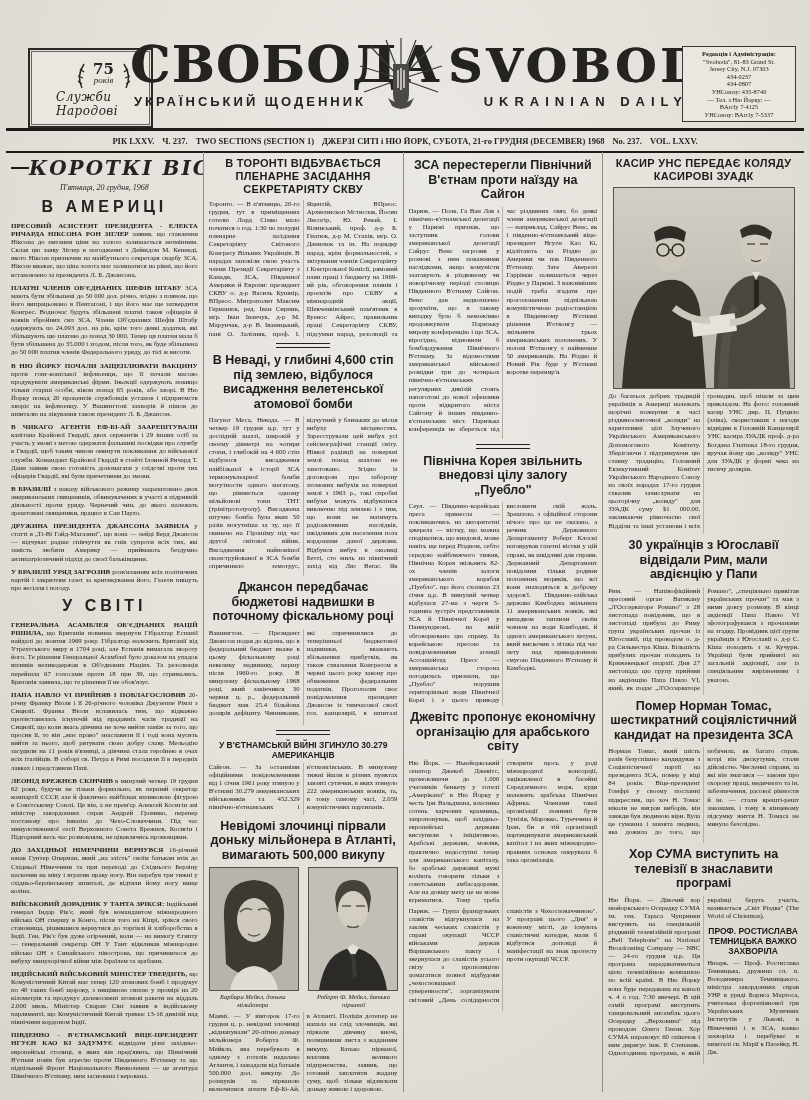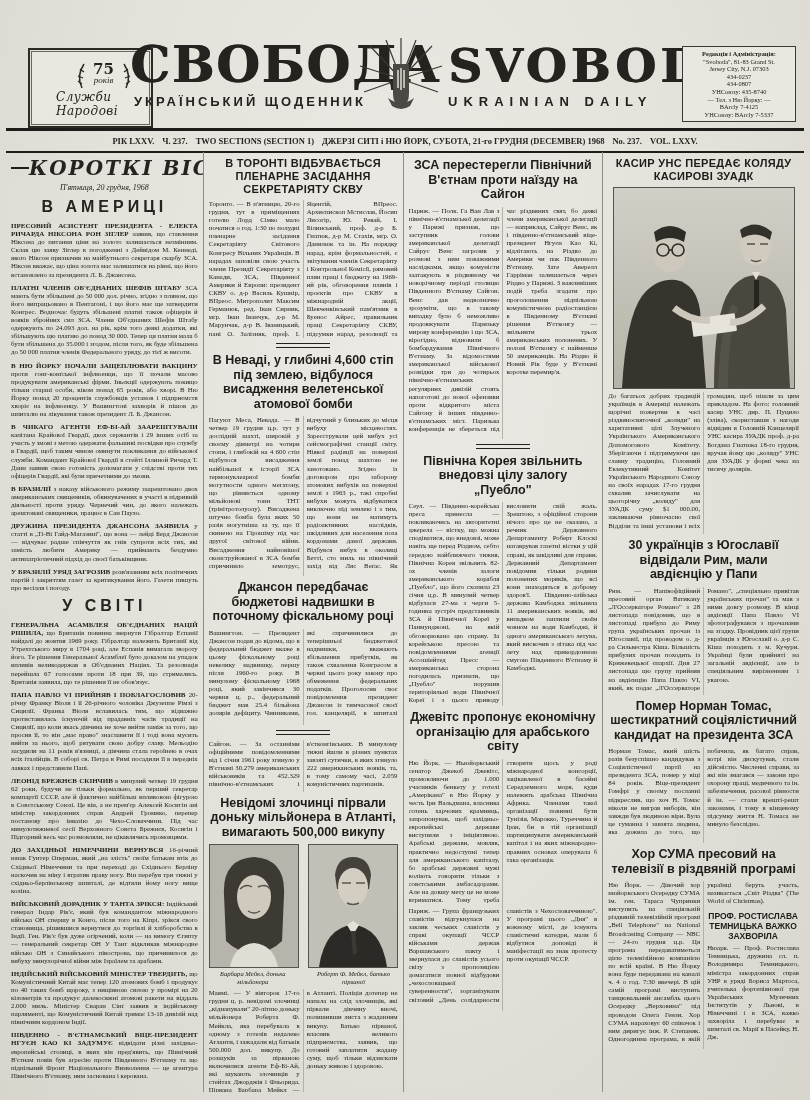--- a/index.html
+++ b/index.html
@@ -19,21 +19,21 @@
   .jub-motto{font-family:"DejaVu Serif",serif;font-style:italic;font-size:12px;margin-top:5px;letter-spacing:0.5px;}
   .title-uk{position:absolute;left:130px;top:12px;width:240px;text-align:center;
             font-family:"DejaVu Serif",serif;font-weight:bold;font-size:50px;line-height:50px;
             letter-spacing:2px;text-shadow:1px 0 0 #24231f;}
   .subtitle-uk{position:absolute;left:130px;top:66px;width:240px;text-align:center;
             font-family:"Liberation Sans",sans-serif;font-weight:bold;font-size:13px;letter-spacing:3px;}
   .emblem{position:absolute;left:358px;top:8px;width:86px;height:86px;}
   .title-en{position:absolute;left:448px;top:14px;width:240px;text-align:center;
             font-family:"DejaVu Serif",serif;font-weight:bold;font-size:47px;line-height:48px;
             letter-spacing:4px;text-shadow:1px 0 0 #24231f;}
-  .subtitle-en{position:absolute;left:448px;top:66px;width:240px;text-align:left;
+  .subtitle-en{position:absolute;left:448px;top:66px;width:240px;text-align:right;
             font-family:"Liberation Sans",sans-serif;font-weight:bold;font-size:13px;letter-spacing:6px;}
   .addr{position:absolute;right:14px;top:18px;width:104px;border:1px solid #3a3934;
         padding:3px 4px;font-size:6.4px;line-height:7.6px;text-align:center;background:#e9e7e0;}
   .addr .l0{font-weight:bold;}
   
   .dateline{position:absolute;left:6px;top:128px;width:798px;height:20px;
             border-top:3px solid #1d1c19;border-bottom:2px solid #1d1c19;
             display:flex;align-items:center;justify-content:center;
             font-family:"Liberation Serif",serif;font-weight:bold;font-size:8.5px;}
   .dateline span{white-space:nowrap;padding:0 4px;}
@@ -169,20 +169,21 @@
 
     <div class="col c2">
       <h2 class="hl-caps">В ТОРОНТІ ВІДБУВАЄТЬСЯ ПЛЕНАРНЕ ЗАСІДАННЯ СЕКРЕТАРІЯТУ СКВУ</h2>
       <div class="body2" style="height:138px;">Торонто. — В п'ятницю, 20-го грудня, тут в приміщеннях готелю Лорд Сімко мало початися о год. 1:30 по полудні пленарне засідання Секретаріяту Світового Конгресу Вільних Українців. В нарадах заповіли свою участь члени Президії Секретаріяту з Канади, ЗСА, Південної Америки й Европи: президент СКВУ о. д-р Василь Кушнір, ВПреос. Митрополит Максим Германюк, ред. Іван Сирник, мґр. Іван Іванчук, д-р М. Марунчак, д-р В. Іваницький, пані О. Залізняк, проф. І. Яцентій, ВПреос. Архиєпископ Мстислав, Йосип Лисогір, Ю. Ревай, І. Білинський, проф. д-р Б. Гнатюк, д-р М. Стахів, мґр. О. Данилюк та ін. На порядку нарад, крім формальностей, є звітування членів Секретаріяту і Контрольної Комісії, рямовий плян праці і бюджету на 1969-ий рік, обговорення плянів і проєктів про СКВУ в міжнародній акції, Шевченківський пам'ятник в Буенос Айрес, правильник праці Секретаріяту СКВУ, підсумки нарад, резолюції та кінцевий комунікат. Наради триватимуть до неділі, 22-го грудня пополудні.</div>
       <div class="bar"></div>
       <h3 class="hl-mix">В Неваді, у глибині 4,600 стіп під землею, відбулося висадження велетенської атомової бомби</h3>
       <div class="body2" style="height:160px;">Пагуют Меса, Невада. — В четвер 19 грудня ц.р. тут у дослідній шахті, широкій у своєму діяметрі на чотири стопи, і глибокій на 4 600 стіп відбулося висадження найбільшої в історії ЗСА термонуклеарної бомби могутности одного мегатону, що рівняється одному мільйонові тонн ТНТ (трінітротолуолу). Висаджена штучно бомба була яких 50 разів могутніша за ту, що її скинено на Гірошіму під час другої світової війни. Висадження найновішої сконструйованої в ЗСА бомби спричинило земотрус, відчутний у близьких до місця вибуху місцевостях. Зареєстрували цей вибух усі сейсмографічні станції світу. Ніякої радіяції на поверхні землі понад шахтою не занотовано. Згідно із договором про заборону атомових вибухів на поверхні землі з 1963 р., такі спробні вибухи можуть відбуватися виключно під землею і з тим, що вони не матимуть радіоактивних наслідків, шкідливих для населення поза кордонами даної держави. Відбувся вибух в околиці Бетті, сто миль на північний захід від Ляс Веґас. Як обсерватори, були запрошені численні журналісти.</div>
       <h3 class="hl-mix">Джансон передбачає бюджетові надвишки в поточному фіскальному році</h3>
       <div class="body2" style="height:96px;">Вашингтон. — Президент Джансон подав до відома, що в федеральний бюджет вкаже в цьому фіскальному році невелику надвишку, першу після 1960-го року. В минулому фіскальному 1968 році, який закінчився 30 червня ц. р., федеральний бюджет мав 25.4 більйона долярів дефіциту. Чинниками, які спричинилися до теперішньої бюджетової надвишки, вважають збільшення прибутків, як також схвалення Конгресом в червні цього року закону про обмеження федеральних податків. Проголосив своє повідомлення президент Джансон із тимчасової своєї гол. канцелярії, в шпиталі морської фльоти Батесда у Вашингтоні, де він перебуває, захворівши на перестуду, згл. інфлюенцу.</div>
       <div class="bar"></div>
+      <h4 class="hl-sub">У В'ЄТНАМСЬКІЙ ВІЙНІ ЗГИНУЛО 30.279 АМЕРИКАНЦІВ</h4>
       <div class="body2" style="height:52px;">Сайгон. — За останніми офіційними повідомленнями від 1 січня 1961 року згинуло у В'єтнамі 30.279 американських військовиків та 452.329 північно-в'єтнамських і в'єтконгівських. В минулому тижні йшли в різних пунктах завзяті сутички, в яких згинуло 222 американських вояків, та, в тому самому часі, 2.059 комуністичних партизанів.</div>
       <h3 class="hl-mix">Невідомі злочинці пірвали доньку мільйонера в Атланті, вимагають 500,000 викупу</h3>
       <div class="photorow">
         <div class="photo">
           <svg viewBox="0 0 88 122">
             <rect width="88" height="122" fill="#b7b4ab"></rect>
             <path d="M14 50 Q12 14 44 12 Q76 14 74 50 L72 96 Q60 108 44 108 Q28 108 16 96 Z" fill="#3d3a33"></path>
             <ellipse cx="44" cy="52" rx="17" ry="22" fill="#cfcabd"></ellipse>
             <path d="M30 44 q6 -6 12 -2 M48 42 q8 -4 12 2" stroke="#55524a" stroke-width="1.5" fill="none"></path>
             <path d="M38 66 q6 4 12 0" stroke="#55524a" stroke-width="1.5" fill="none"></path>
@@ -246,21 +247,21 @@
           <rect x="78" y="128" width="44" height="18" rx="1" fill="#e6e3da" transform="rotate(-8 100 137)"></rect>
           <path d="M60 120 q18 14 36 12" stroke="#cdc8bb" stroke-width="7" fill="none"></path>
           <path d="M150 118 q-20 18 -34 16" stroke="#d0cbbe" stroke-width="7" fill="none"></path>
         </svg>
       </div>
       <div class="body2" style="height:142px;">До багатьох добрих традицій українців в Америці належать щорічні пожертви в часі різдвяносвяточної „коляди" на харитативні цілі Злученого Українського Американського Допомогового Комітету. Зберігаючи і підтримуючи цю славну традицію, Головний Екзекутивний Комітет Українського Народного Союзу на своїх нарадах 17-го грудня схвалив зачислувати на цьогорічну „коляду" для ЗУАДК суму $1 000.00, закликаючи рівночасно свої Відділи та інші установи і всіх громадян, щоб пішли за цим прикладом. На фото: головний касир УНС дир. П. Пуцило (зліва), скориставши з нагоди відвідин в Головній Канцелярії УНС касира ЗУАДК проф. д-ра Богдана Гнатюка 18-го грудня, вручав йому цю „коляду" УНС для ЗУАДК у формі чека на тисячу долярів.</div>
       <h3 class="hl-mix">30 українців з Югославії відвідали Рим, мали авдієнцію у Папи</h3>
       <div class="body2" style="height:108px;">Рим. — Напівофіційний пресовий орган Ватикану „Л'Оссерваторе Романо" з 28 листопада повідомив, що в листопаді прибула до Риму група українських прочан із Югославії, під проводом о. д-ра Сильвестра Кіша. Більшість прибулих прочан походить із Крижевецької єпархії. Дня 27 листопада цю групу прийняв на авдієнцію Папа Павло VI, який, як подає „Л'Оссерваторе Романо", „спеціяльно привітав українських прочан" та мав з ними довгу розмову. В кінці авдієнції Папа Павло VI зфотографувався з прочанами на згадку. Провідник цієї групи українців з Югославії о. д-р С. Кіша походить з м. Кучури. Українці були прийняті на загальній авдієнції, але із спеціяльним вирізненням і увагою.</div>
       <h3 class="hl-mix">Помер Норман Томас, шестикратний соціялістичний кандидат на президента ЗСА</h3>
       <div class="body2" style="height:96px;">Норман Томас, який шість разів безуспішно кандидував з Соціялістичної партії на президента ЗСА, помер у віці 84 років. Віце-президент Гомфрі у своєму посланні підкреслив, що хоч Н. Томас ніколи не виграв виборів, він завжди був людиною віри. Була це гуманна і завзята людина, яка дожила до того, що побачила, як багато справ, котрі він дискутував, стали дійсністю. Численні справи, за які він змагався — закони про охорону праці, медичного та ін. забезпечення, расової рівности й ін. — стали врешті-решт законами, і тому в кінцевому підсумку життя Н. Томаса не минуло безслідно.</div>
-      <h3 class="hl-mix">Хор СУМА пресовий на телевізії в різдвяній програмі</h3>
+      <h3 class="hl-mix">Хор СУМА виступить на телевізії в знаславити програмі</h3>
       <div class="body2" style="height:168px;">
         <span>Ню Йорк. — Дівочий хор нюйоркського Осередку СУМА ім. ген. Тараса Чупринки виступить на спеціяльній різдвяній телевізійній програмі „Bell Telephone" на National Broadcasting Company — NBC — 24-го грудня ц.р. Ця програма передаватиметься цією телевізійною компанією по всій країні. В Ню Йорку вона буде передавана на каналі ч. 4 о год. 7:30 ввечері. В цій самій програмі виступить танцювальний ансамбль цього Осередку „Верховина" під проводом Олега Гензи. Хор СУМА нараховує 60 співачок і ним диригує інж. Р. Степаняк. Одногодинна програма, в якій українці беруть участь, називається „Світ Різдва" (The World of Christmas).</span>
         <h4 class="hl-sub" style="margin-top:6px;">ПРОФ. РОСТИСЛАВА ТЕМНИЦЬКА ВАЖКО ЗАХВОРІЛА</h4>
         <span>Нюарк. — Проф. Ростислава Темницька, дружина сл. п. Володимира Темницького, міністра закордонних справ УНР в уряді Бориса Мартоса, учителька фортепіянової гри Українських Музичних Інститутів у Львові, в Німеччині і в ЗСА, важко захворіла і перебуває в шпиталі св. Марії в Пасейку, Н. Дж.</span>
       </div>
     </div>
 
   </div>
 </div>
 

